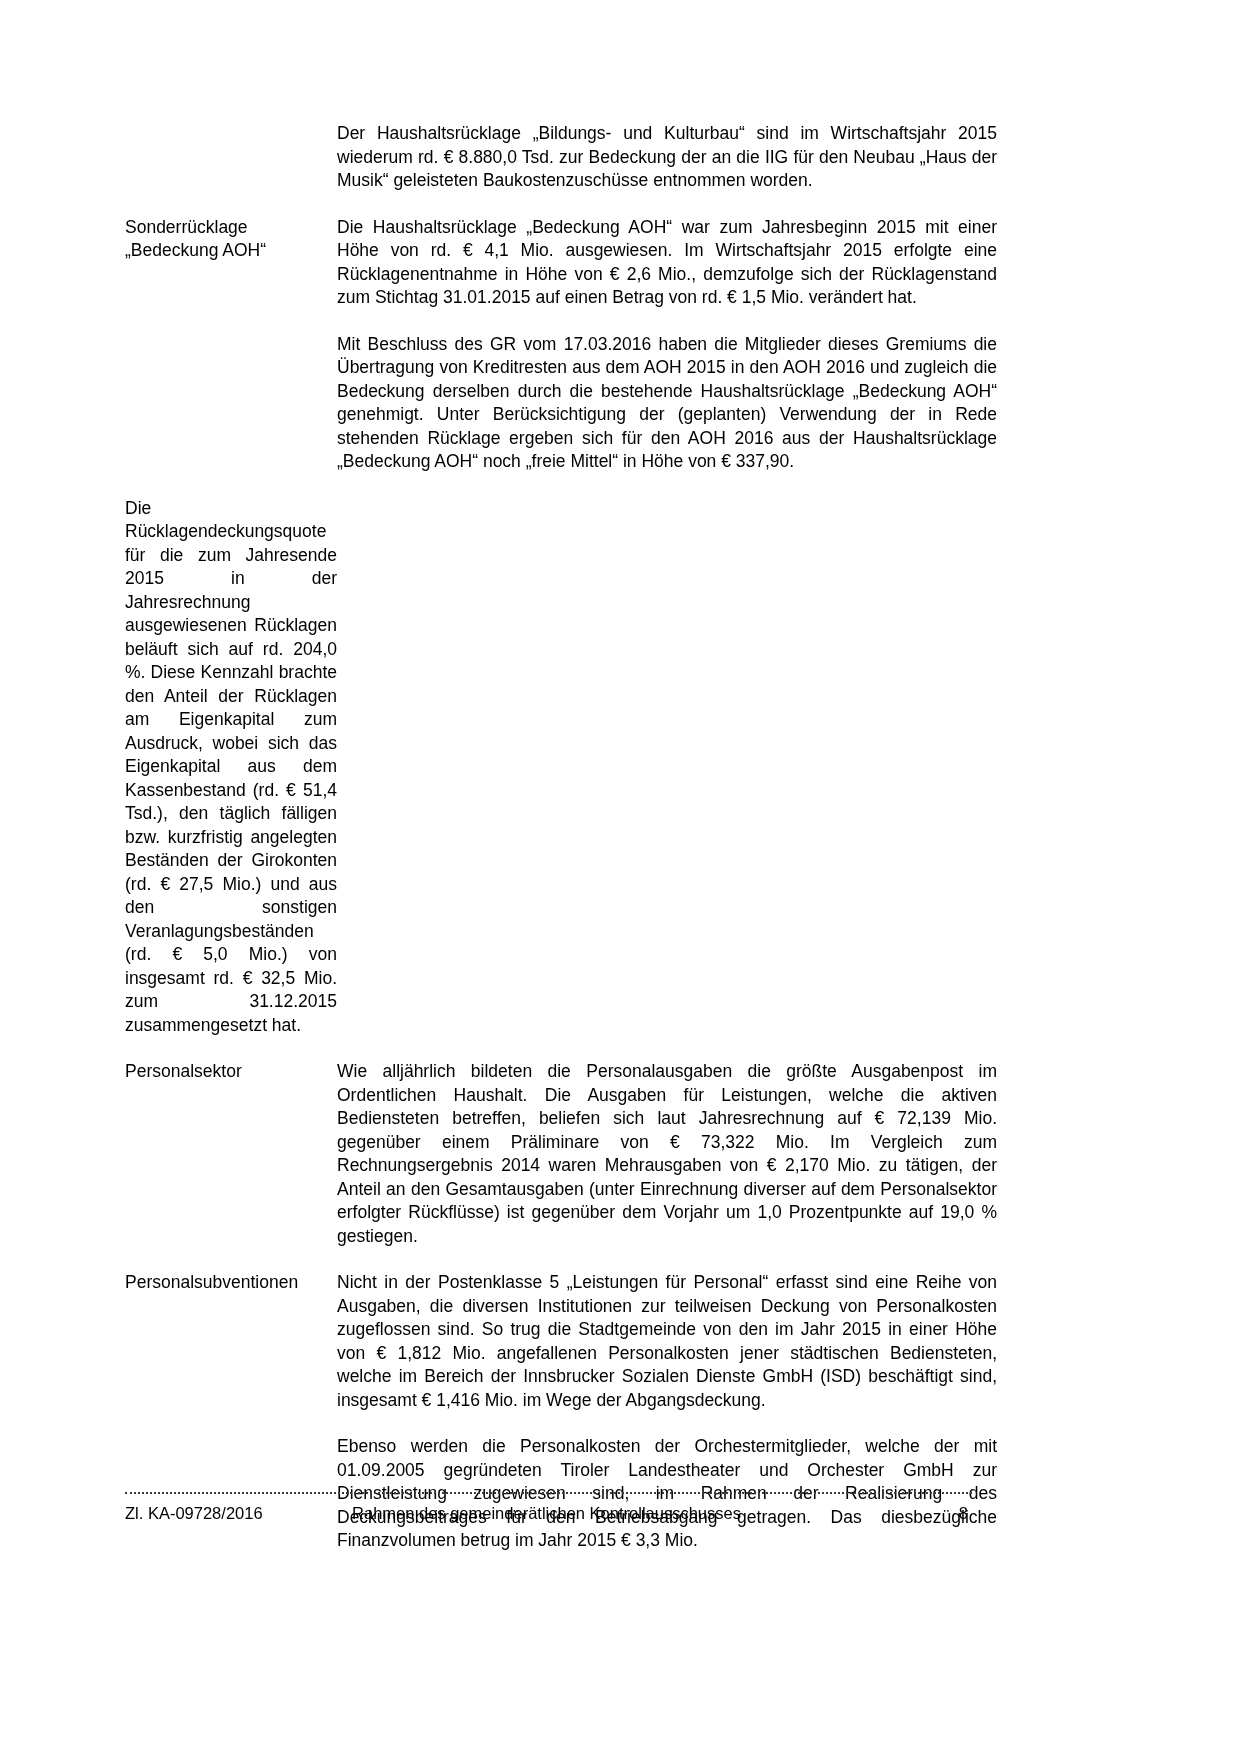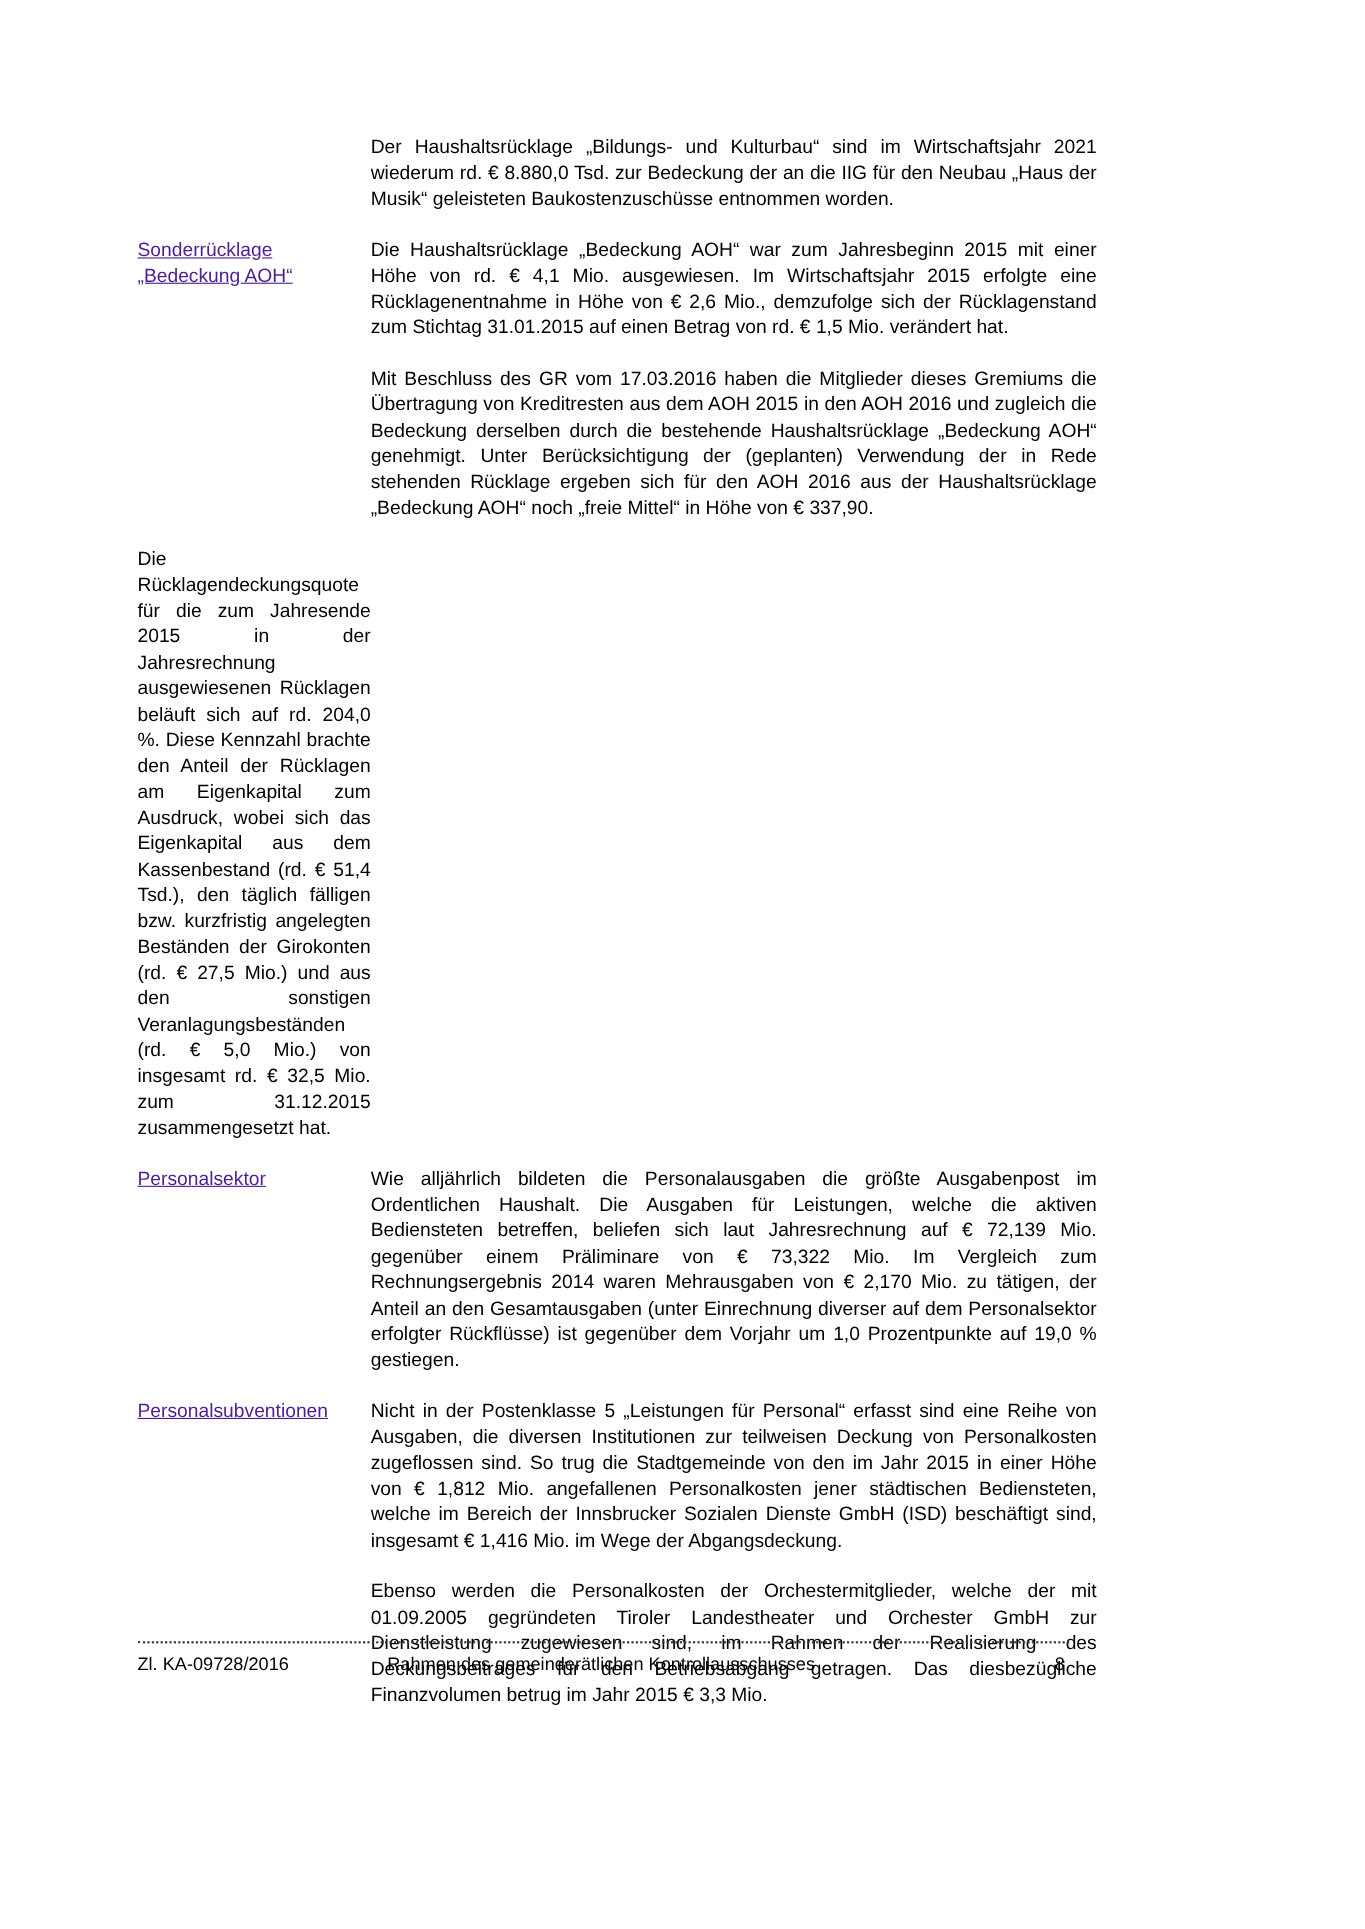--- a/index.html
+++ b/index.html
@@ -30,26 +30,25 @@
   }
   .block {
     display: grid;
     grid-template-columns: 212px 660px;
     margin-bottom: 23px;
   }
   .block:last-child {
     margin-bottom: 15px;
   }
   .side-label {
-    color: #4c1d95;
+    color: #000000;
     font-size: 17.5px;
     line-height: 23.5px;
     white-space: pre-line;
     padding-right: 10px;
-    text-decoration: underline;
   }
   .body-text {
     margin: 0;
     font-size: 17.5px;
     line-height: 23.5px;
     text-align: justify;
     hyphens: auto;
     -webkit-hyphens: auto;
   }
   .footer {
@@ -86,21 +85,21 @@
 </style>
 </head>
 <body>
 
 <div class="page">
 
   <main class="content">
 
     <section class="block">
       <div class="side-label"></div>
-      <p class="body-text">Der Haushaltsrücklage „Bildungs- und Kulturbau“ sind im Wirtschaftsjahr 2021 wiederum rd. € 8.880,0 Tsd. zur Bedeckung der an die IIG für den Neubau „Haus der Musik“ geleisteten Baukostenzuschüsse entnommen worden.</p>
+      <p class="body-text">Der Haushaltsrücklage „Bildungs- und Kulturbau“ sind im Wirtschaftsjahr 2015 wiederum rd. € 8.880,0 Tsd. zur Bedeckung der an die IIG für den Neubau „Haus der Musik“ geleisteten Baukostenzuschüsse entnommen worden.</p>
     </section>
 
 
     <section class="block">
       <div class="side-label">Sonderrücklage
 „Bedeckung AOH“</div>
       <p class="body-text">Die Haushaltsrücklage „Bedeckung AOH“ war zum Jahresbeginn 2015 mit einer Höhe von rd. € 4,1 Mio. ausgewiesen. Im Wirtschaftsjahr 2015 erfolgte eine Rücklagenentnahme in Höhe von € 2,6 Mio., demzufolge sich der Rücklagenstand zum Stichtag 31.01.2015 auf einen Betrag von rd. € 1,5 Mio. verändert hat.</p>
     </section>
 
     <section class="block">

